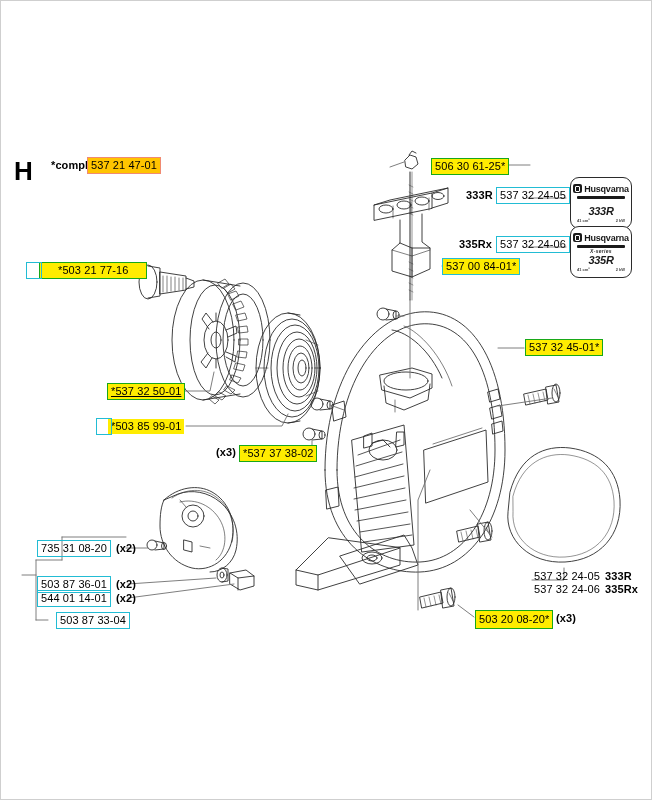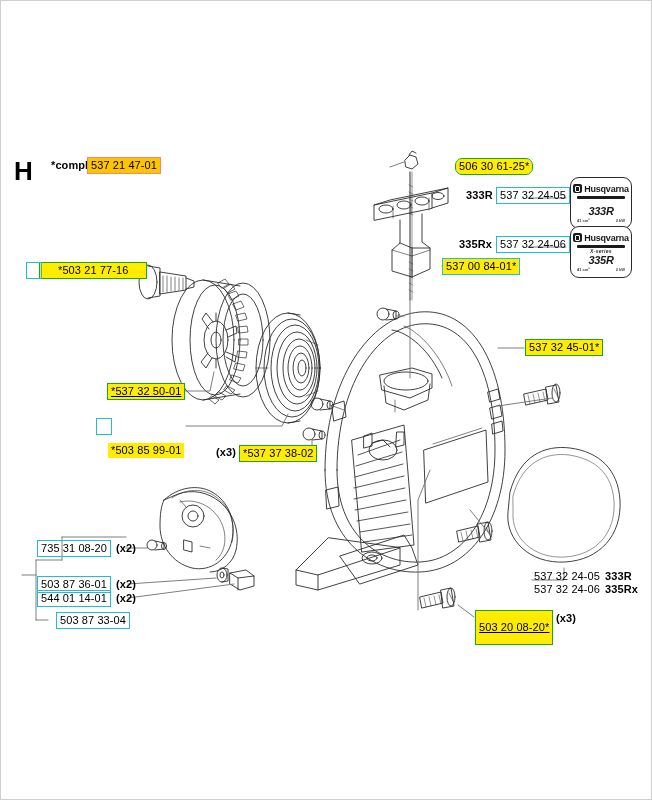--- a/index.html
+++ b/index.html
@@ -391,44 +391,44 @@
   <div class="chap" style="left:14px;top:156px;">H</div>
 
   <div class="lbl bold" style="left:51px;top:159px;">*compl</div>
   <div class="lbl hl-o box-r" style="left:88px;top:158px;padding:1px 3px;">537 21 47-01</div>
 
   <div class="lbl hl-y box-g" style="left:40px;top:263px;padding:1px 18px;">*503 21 77-16</div>
   <div class="lbl box-c" style="left:27px;top:263px;width:14px;height:13px;padding:1px 0;"></div>
 
   <div class="lbl hl-y box-g" style="left:108px;top:384px;padding:1px 3px;text-decoration:underline;">*537 32 50-01</div>
 
-  <div class="lbl hl-y" style="left:108px;top:419px;padding:1px 3px;margin-top:24px;">*503 85 99-01</div>
+  <div class="lbl hl-y" style="left:108px;top:419px;padding:1px 3px;">*503 85 99-01</div>
   <div class="lbl box-c" style="left:97px;top:419px;width:14px;height:13px;padding:1px 0;"></div>
 
   <div class="lbl bold" style="left:216px;top:446px;">(x3)</div>
   <div class="lbl hl-y box-g" style="left:240px;top:446px;padding:1px 3px;">*537 37 38-02</div>
 
   <div class="lbl box-c" style="left:38px;top:541px;padding:1px 3px;">735 31 08-20</div>
   <div class="lbl bold" style="left:116px;top:542px;">(x2)</div>
 
   <div class="lbl box-c" style="left:38px;top:577px;padding:1px 3px;">503 87 36-01</div>
   <div class="lbl bold" style="left:116px;top:578px;">(x2)</div>
 
   <div class="lbl box-c" style="left:38px;top:591px;padding:1px 3px;">544 01 14-01</div>
   <div class="lbl bold" style="left:116px;top:592px;">(x2)</div>
 
   <div class="lbl box-c" style="left:38px;top:613px;padding:1px 3px;margin-left:19px;">503 87 33-04</div>
 
-  <div class="lbl hl-y box-g" style="left:456px;top:159px;padding:1px 3px;border-radius:6px;">506 30 61-25*</div>
+  <div class="lbl hl-y box-g" style="left:432px;top:159px;padding:1px 3px;">506 30 61-25*</div>
 
   <div class="lbl hl-y box-c" style="left:443px;top:259px;padding:1px 3px;">537 00 84-01*</div>
 
   <div class="lbl hl-y box-g" style="left:526px;top:340px;padding:1px 3px;">537 32 45-01*</div>
 
-  <div class="lbl hl-y box-g" style="left:476px;top:611px;padding:10px 3px;text-decoration:underline;">503 20 08-20*</div>
+  <div class="lbl hl-y box-g" style="left:476px;top:611px;padding:2px 3px;">503 20 08-20*</div>
   <div class="lbl bold" style="left:556px;top:612px;">(x3)</div>
 
   <div class="lbl bold" style="left:466px;top:189px;">333R</div>
   <div class="lbl box-c" style="left:497px;top:188px;padding:1px 3px;">537 32 24-05</div>
 
   <div class="lbl bold" style="left:459px;top:238px;">335Rx</div>
   <div class="lbl box-c" style="left:497px;top:237px;padding:1px 3px;">537 32 24-06</div>
 
   <div class="decal" style="left:570px;top:177px;">
     <div class="row1">

